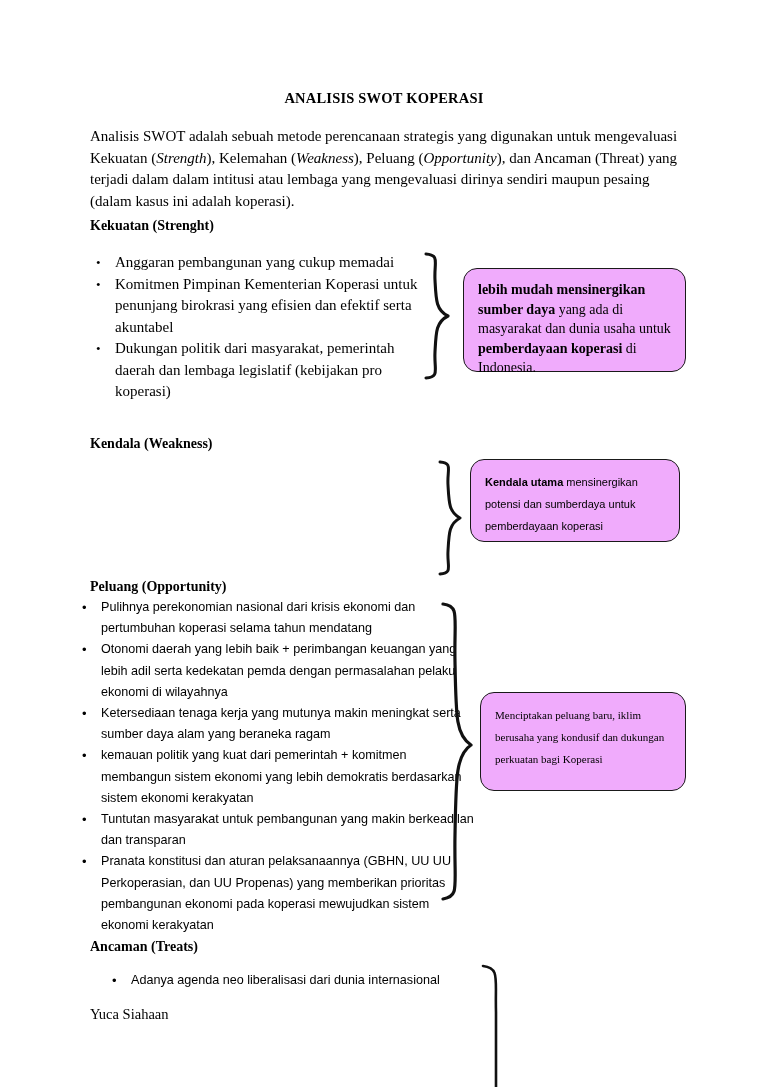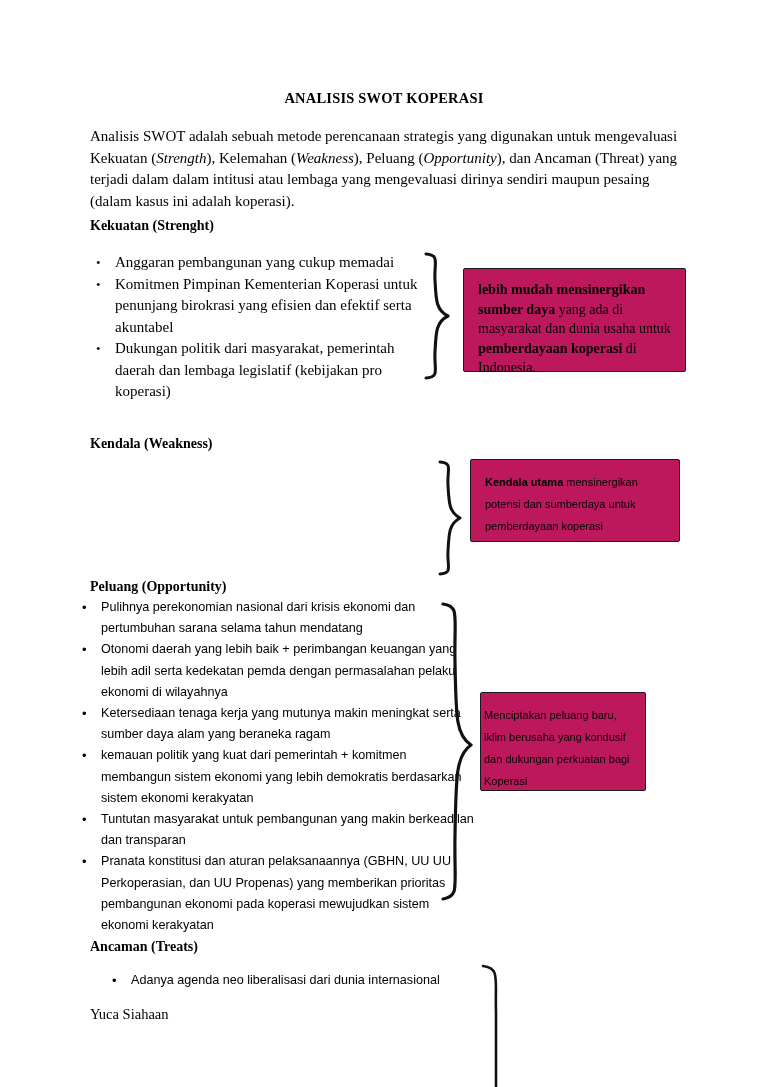--- a/index.html
+++ b/index.html
@@ -80,23 +80,23 @@
     font-size: 12.6px;
     line-height: 21.2px;
   }
   .list-sans > li { padding-left: 28px; }
   .list-sans > li::before { left: 8px; font-size: 12px; }
 
   
   .callout {
     position: absolute;
     border: 1.2px solid #1a1a1a;
-    border-radius: 2px;
+    border-radius: 14px;
     box-sizing: border-box;
-    background: #be185d;
+    background: #f0abfc;
   }
   .callout-serif {
     font-family: "Liberation Serif", "DejaVu Serif", serif;
     font-size: 14px;
     line-height: 19.5px;
   }
   .callout-sans {
     font-family: "Liberation Sans", "DejaVu Sans", sans-serif;
     font-size: 11px;
     line-height: 22px;
@@ -152,35 +152,35 @@
     </svg>
   </div>
 
   <div class="callout callout-sans" style="left:470px; top:459px; width:210px; height:83px; padding:11px 14px 0 14px;">
     <span class="b">Kendala utama</span><span> mensinergikan potensi dan sumberdaya untuk pemberdayaan koperasi</span>
   </div>
 
   <div class="heading" style="left:90px; top:579px;">Peluang (Opportunity)</div>
 
   <ul class="bl list-sans" style="left:76px; top:597px; width:400px;">
-    <li>Pulihnya perekonomian nasional dari krisis ekonomi dan pertumbuhan sarana selama tahun  mendatang</li>
+    <li>Pulihnya perekonomian nasional dari krisis ekonomi dan pertumbuhan koperasi selama tahun  mendatang</li>
     <li>Otonomi daerah yang lebih baik + perimbangan keuangan yang lebih adil serta kedekatan pemda dengan permasalahan pelaku ekonomi di wilayahnya</li>
     <li>Ketersediaan tenaga kerja yang mutunya makin meningkat serta sumber daya alam yang beraneka ragam</li>
     <li>kemauan politik yang kuat dari pemerintah + komitmen membangun sistem ekonomi yang lebih demokratis berdasarkan sistem ekonomi kerakyatan</li>
     <li>Tuntutan masyarakat untuk pembangunan yang makin berkeadilan dan transparan</li>
     <li>Pranata konstitusi dan aturan pelaksanaannya (GBHN, UU UU Perkoperasian, dan UU Propenas) yang memberikan prioritas pembangunan ekonomi pada koperasi mewujudkan sistem ekonomi kerakyatan</li>
   </ul>
 
   <div class="brace" style="left:438px; top:600px;">
     <svg width="40" height="305" viewBox="0 0 40 305">
       <path d="M5 4 C22 6, 16 16, 17 62 C18 118, 18 135, 33 145 C18 155, 18 176, 17 235 C16 288, 22 296, 5 299" fill="none" stroke="#111111" stroke-width="3.2" stroke-linecap="round" stroke-linejoin="round"></path>
     </svg>
   </div>
 
-  <div class="callout callout-sans" style="left:480px; top:692px; width:166px; height:99px; padding:11px 14px 0 3px;">
+  <div class="callout callout-sans" style="left:480px; top:692px; width:206px; height:99px; padding:11px 14px 0 14px;font-family:Liberation Serif, serif;">
     <span>Menciptakan peluang baru, iklim berusaha yang kondusif dan dukungan perkuatan bagi Koperasi</span>
   </div>
 
   <div class="heading" style="left:90px; top:939px;">Ancaman (Treats)</div>
 
   <ul class="bl list-sans" style="left:106px; top:958px; width:380px;margin-top:12px;">
     <li>Adanya agenda neo liberalisasi dari dunia internasional</li>
   </ul>
 
   <div class="brace" style="left:478px; top:962px;">

